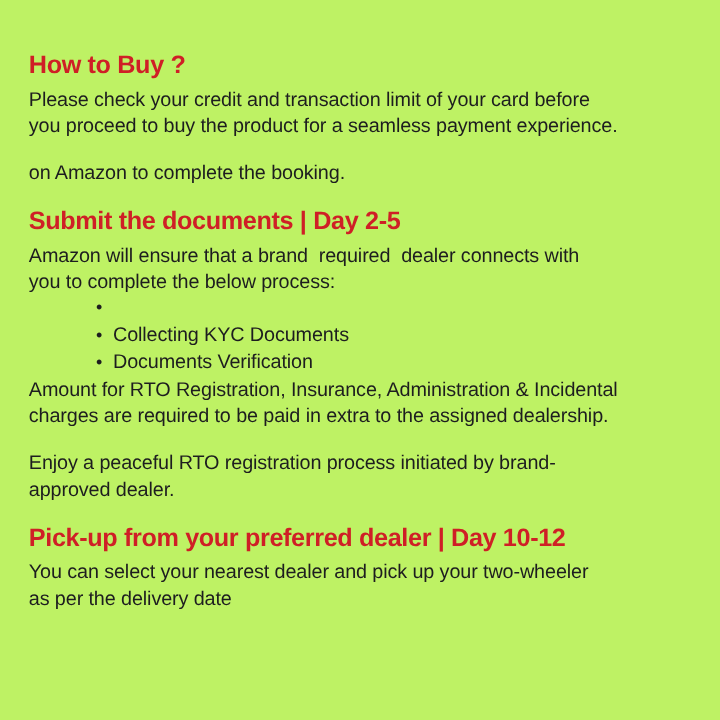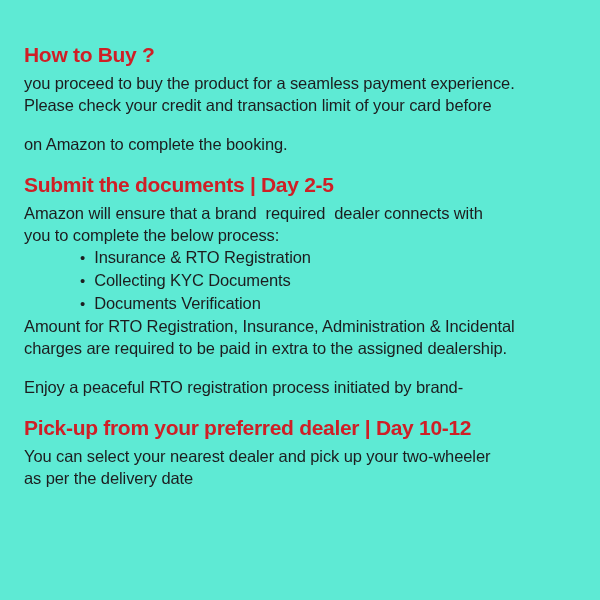--- a/index.html
+++ b/index.html
@@ -12,21 +12,21 @@
     height: 600px;
     overflow: hidden;
     font-family: "Liberation Sans", sans-serif;
     color: #1d1d1f;
   }
   .page {
     box-sizing: border-box;
     width: 600px;
     height: 600px;
     padding: 42px 18px 0 24px;
-    background: #5eead4;
+    background: #bef264;
   }
   .section { margin-bottom: 17px; }
   .heading {
     color: #cf1f26;
     font-weight: bold;
     font-size: 21px;
     line-height: 25px;
     letter-spacing: -0.3px;
     white-space: pre;
     margin: 0 0 5px 0;
@@ -53,50 +53,50 @@
     font-size: 15px;
   }
 </style>
 </head>
 <body>
 
 <div class="page">
 
   <div class="section">
     <div class="heading">How to Buy ?</div>
+    <div class="body-line">Please check your credit and transaction limit of your card before</div>
     <div class="body-line">you proceed to buy the product for a seamless payment experience.</div>
-    <div class="body-line">Please check your credit and transaction limit of your card before</div>
   </div>
 
   <div class="section">
     <div class="body-line">on Amazon to complete the booking.</div>
   </div>
 
   <div class="section">
     <div class="heading gap-lg">Submit the documents | Day 2-5</div>
     <div class="body-line">Amazon will ensure that a brand  required  dealer connects with</div>
     <div class="body-line">you to complete the below process:</div>
     <div class="bullet-row">
       <span class="bullet-dot">•</span>
-      <span>Insurance &amp; RTO Registration</span>
     </div>
     <div class="bullet-row">
       <span class="bullet-dot">•</span>
       <span>Collecting KYC Documents</span>
     </div>
     <div class="bullet-row">
       <span class="bullet-dot">•</span>
       <span>Documents Verification</span>
     </div>
     <div class="body-line">Amount for RTO Registration, Insurance, Administration &amp; Incidental</div>
     <div class="body-line">charges are required to be paid in extra to the assigned dealership.</div>
   </div>
 
   <div class="section">
     <div class="body-line">Enjoy a peaceful RTO registration process initiated by brand-</div>
+    <div class="body-line">approved dealer.</div>
   </div>
 
   <div class="section">
     <div class="heading">Pick-up from your preferred dealer | Day 10-12</div>
     <div class="body-line">You can select your nearest dealer and pick up your two-wheeler</div>
     <div class="body-line">as per the delivery date</div>
   </div>
 
 </div>
 

